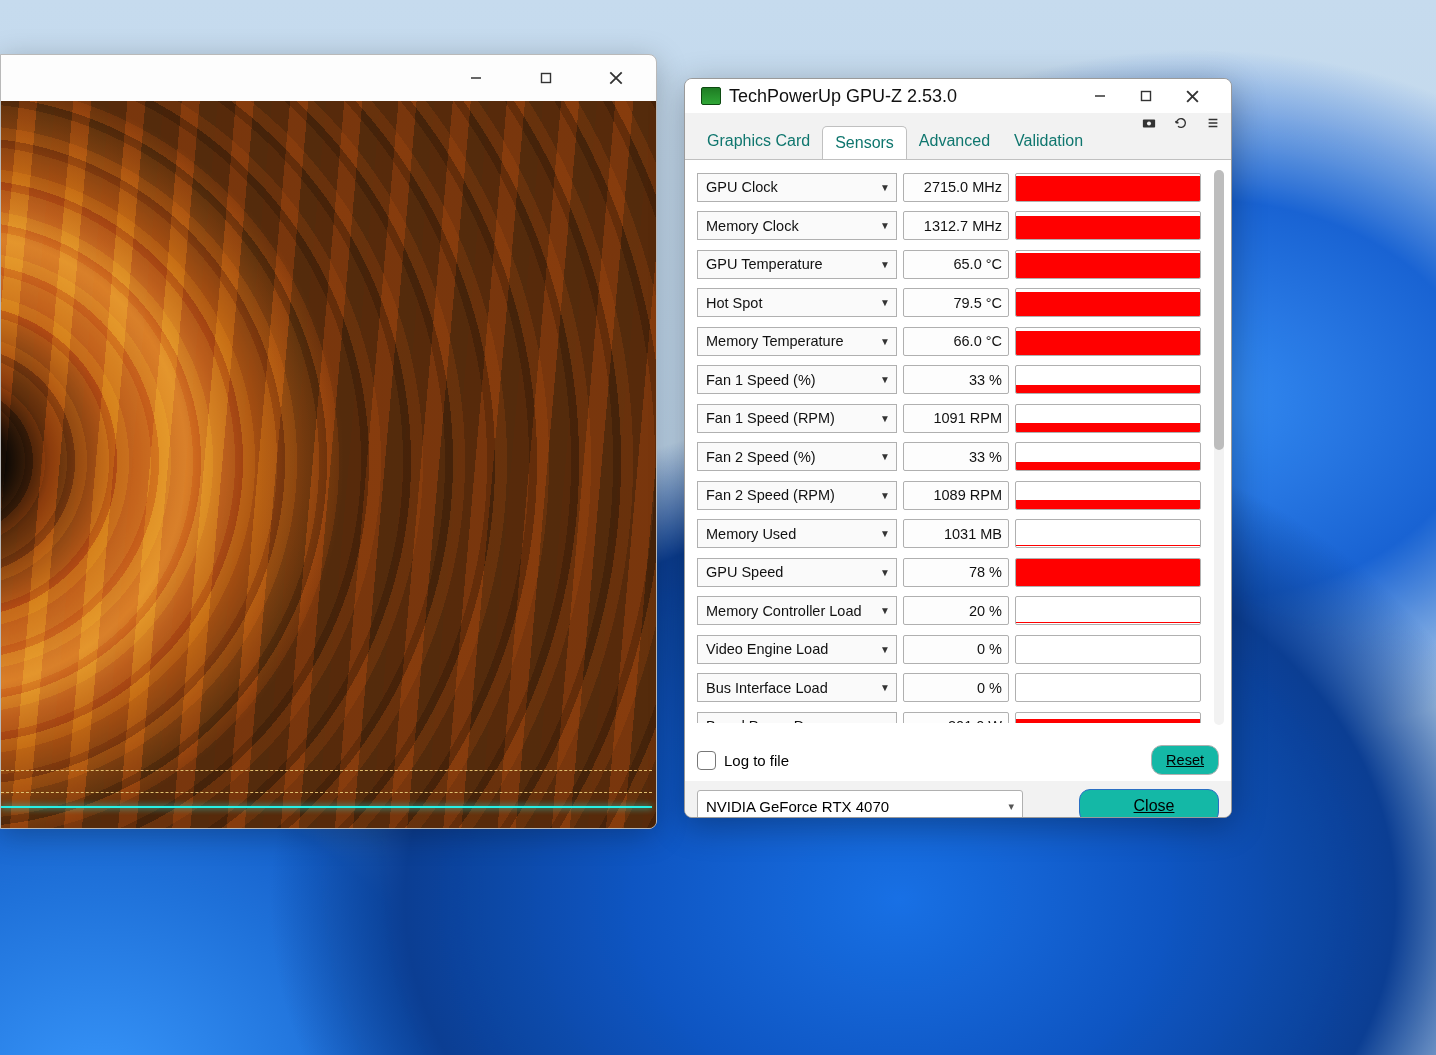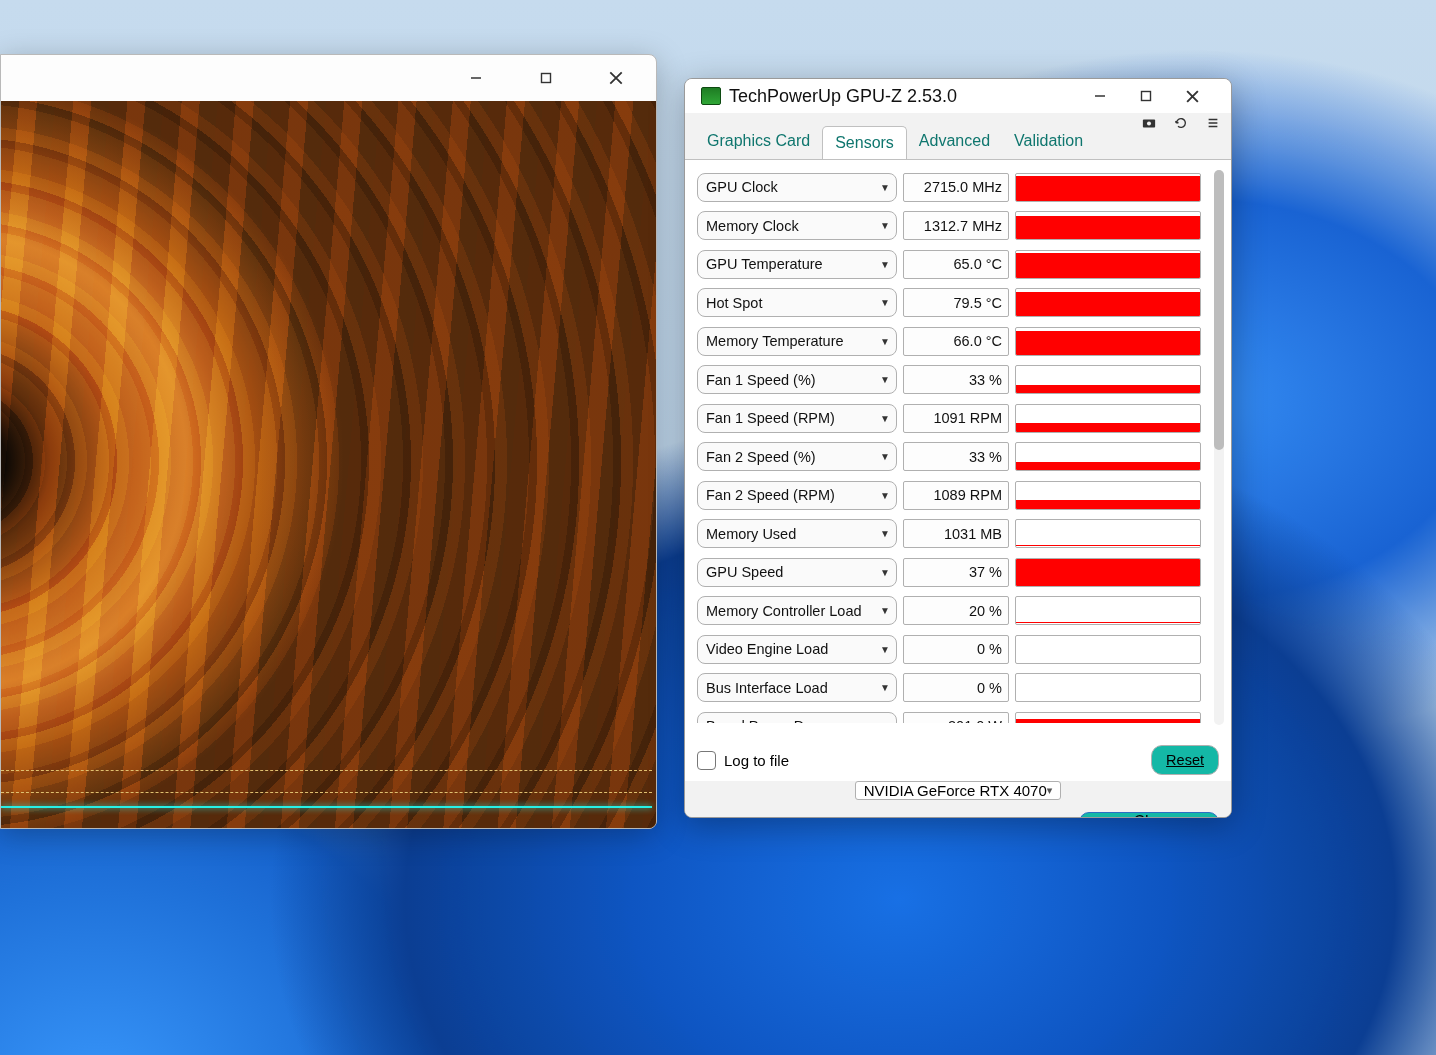--- a/index.html
+++ b/index.html
@@ -163,21 +163,21 @@
   }
   .sensor-row {
     display: flex;
     align-items: center;
     height: 38.5px;
   }
   .sensor-label {
     width: 200px;
     height: 29px;
     border: 1px solid #b0b0b0;
-    border-radius: 8px;
+    border-radius: 0;
     display: flex;
     align-items: center;
     justify-content: space-between;
     padding: 0 6px 0 8px;
     font-size: 14.5px;
     background: #fafafa;
     color: #111;
     box-sizing: border-box;
     margin-right: 6px;
   }
@@ -266,21 +266,20 @@
     text-decoration: underline;
   }
 
   .footer-row {
     height: 50px;
     display: flex;
     align-items: center;
     gap: 12px;
     padding: 0 12px;
     background: #f2f2f2;
-    flex-direction: column;
   }
   .combo {
     flex: 1;
     max-width: 308px;
     height: 30px;
     border: 1px solid #b0b0b0;
     border-radius: 3px;
     background: #ffffff;
     display: flex;
     align-items: center;
@@ -478,21 +477,21 @@
           <div class="sensor-value">1031 MB</div>
           <div class="sensor-graph">
             <div class="line" style="bottom: 4%;"></div>
           </div>
         </div>
         <div class="sensor-row">
           <div class="sensor-label">
             <span>GPU Speed</span>
             <span class="caret">▼</span>
           </div>
-          <div class="sensor-value">37 %</div>
+          <div class="sensor-value">78 %</div>
           <div class="sensor-graph">
             <div class="fill" style="height: 100%;"></div>
           </div>
         </div>
         <div class="sensor-row">
           <div class="sensor-label">
             <span>Memory Controller Load</span>
             <span class="caret">▼</span>
           </div>
           <div class="sensor-value">20 %</div>

